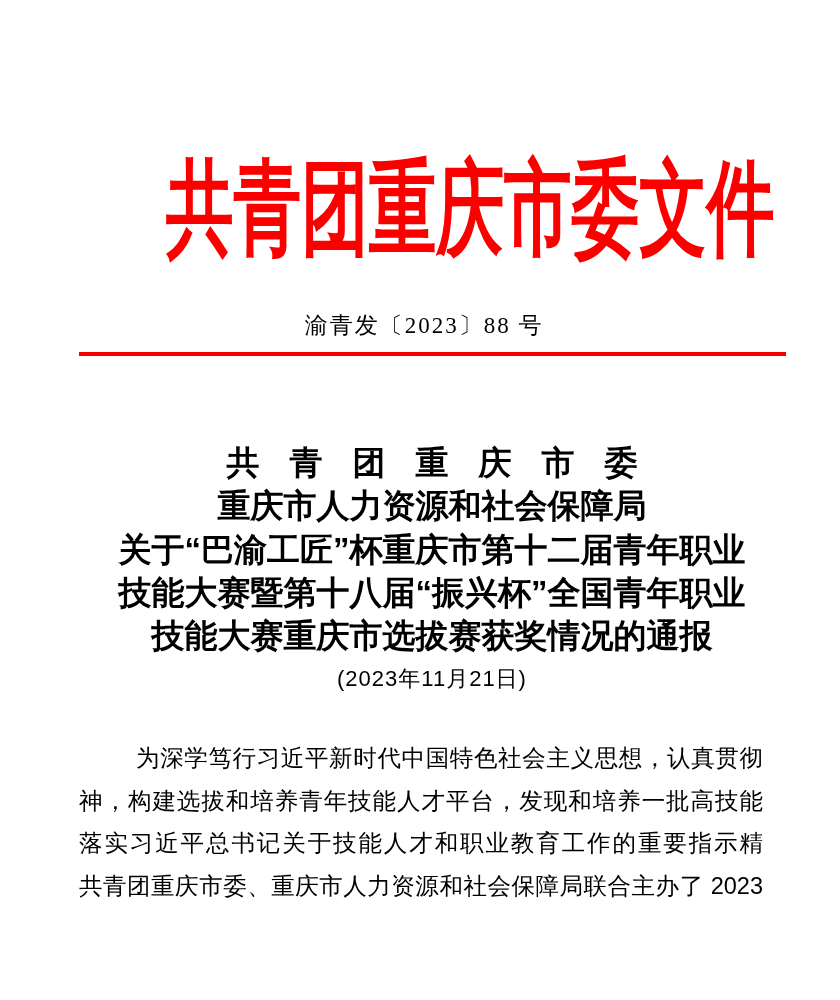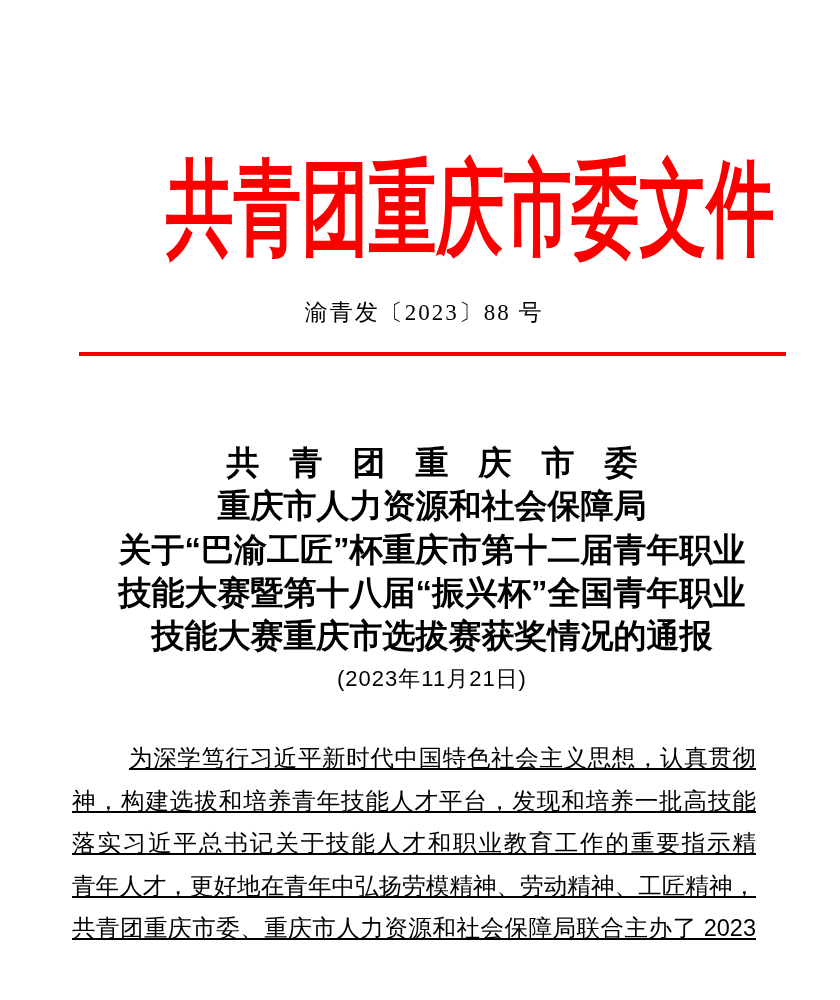--- a/index.html
+++ b/index.html
@@ -25,21 +25,21 @@
     line-height: 1.0;
     font-weight: bold;
     color: var(--accent-red, #fa0100);
     transform: scaleX(0.65);
     transform-origin: 50% 50%;
   }
 
   
   .doc-number {
     position: absolute;
-    top: 297px;
+    top: 310px;
     left: 0;
     width: 840px;
     padding-left: 8px;
     box-sizing: border-box;
     text-align: center;
     font-family: "Liberation Serif", serif;
     font-size: 23px;
     letter-spacing: 2px;
   }
 
@@ -72,25 +72,24 @@
   .heading .date {
     font-size: 22px;
     font-weight: normal;
     letter-spacing: 1px;
   }
 
   
   .body-text {
     position: absolute;
     top: 737px;
-    left: 72px;
+    left: 79px;
     width: 684px;
     font-size: 23.5px;
     line-height: 42.5px;
-    text-decoration: underline;
   }
   .body-text .line {
     text-align: justify;
     text-align-last: justify;
   }
   .body-text .first {
     text-indent: 57px;
   }
 </style>
 </head>
@@ -110,17 +109,16 @@
     <div>关于“巴渝工匠”杯重庆市第十二届青年职业</div>
     <div>技能大赛暨第十八届“振兴杯”全国青年职业</div>
     <div>技能大赛重庆市选拔赛获奖情况的通报</div>
     <div class="date">(2023年11月21日)</div>
   </div>
 
   <div class="body-text">
     <div class="line first">为深学笃行习近平新时代中国特色社会主义思想，认真贯彻</div>
     <div class="line">神，构建选拔和培养青年技能人才平台，发现和培养一批高技能</div>
     <div class="line">落实习近平总书记关于技能人才和职业教育工作的重要指示精</div>
-    <div class="line">青年人才，更好地在青年中弘扬劳模精神、劳动精神、工匠精神，</div>
     <div class="line">共青团重庆市委、重庆市人力资源和社会保障局联合主办了 2023</div>
   </div>
 
 </div>
 
 </body></html>

